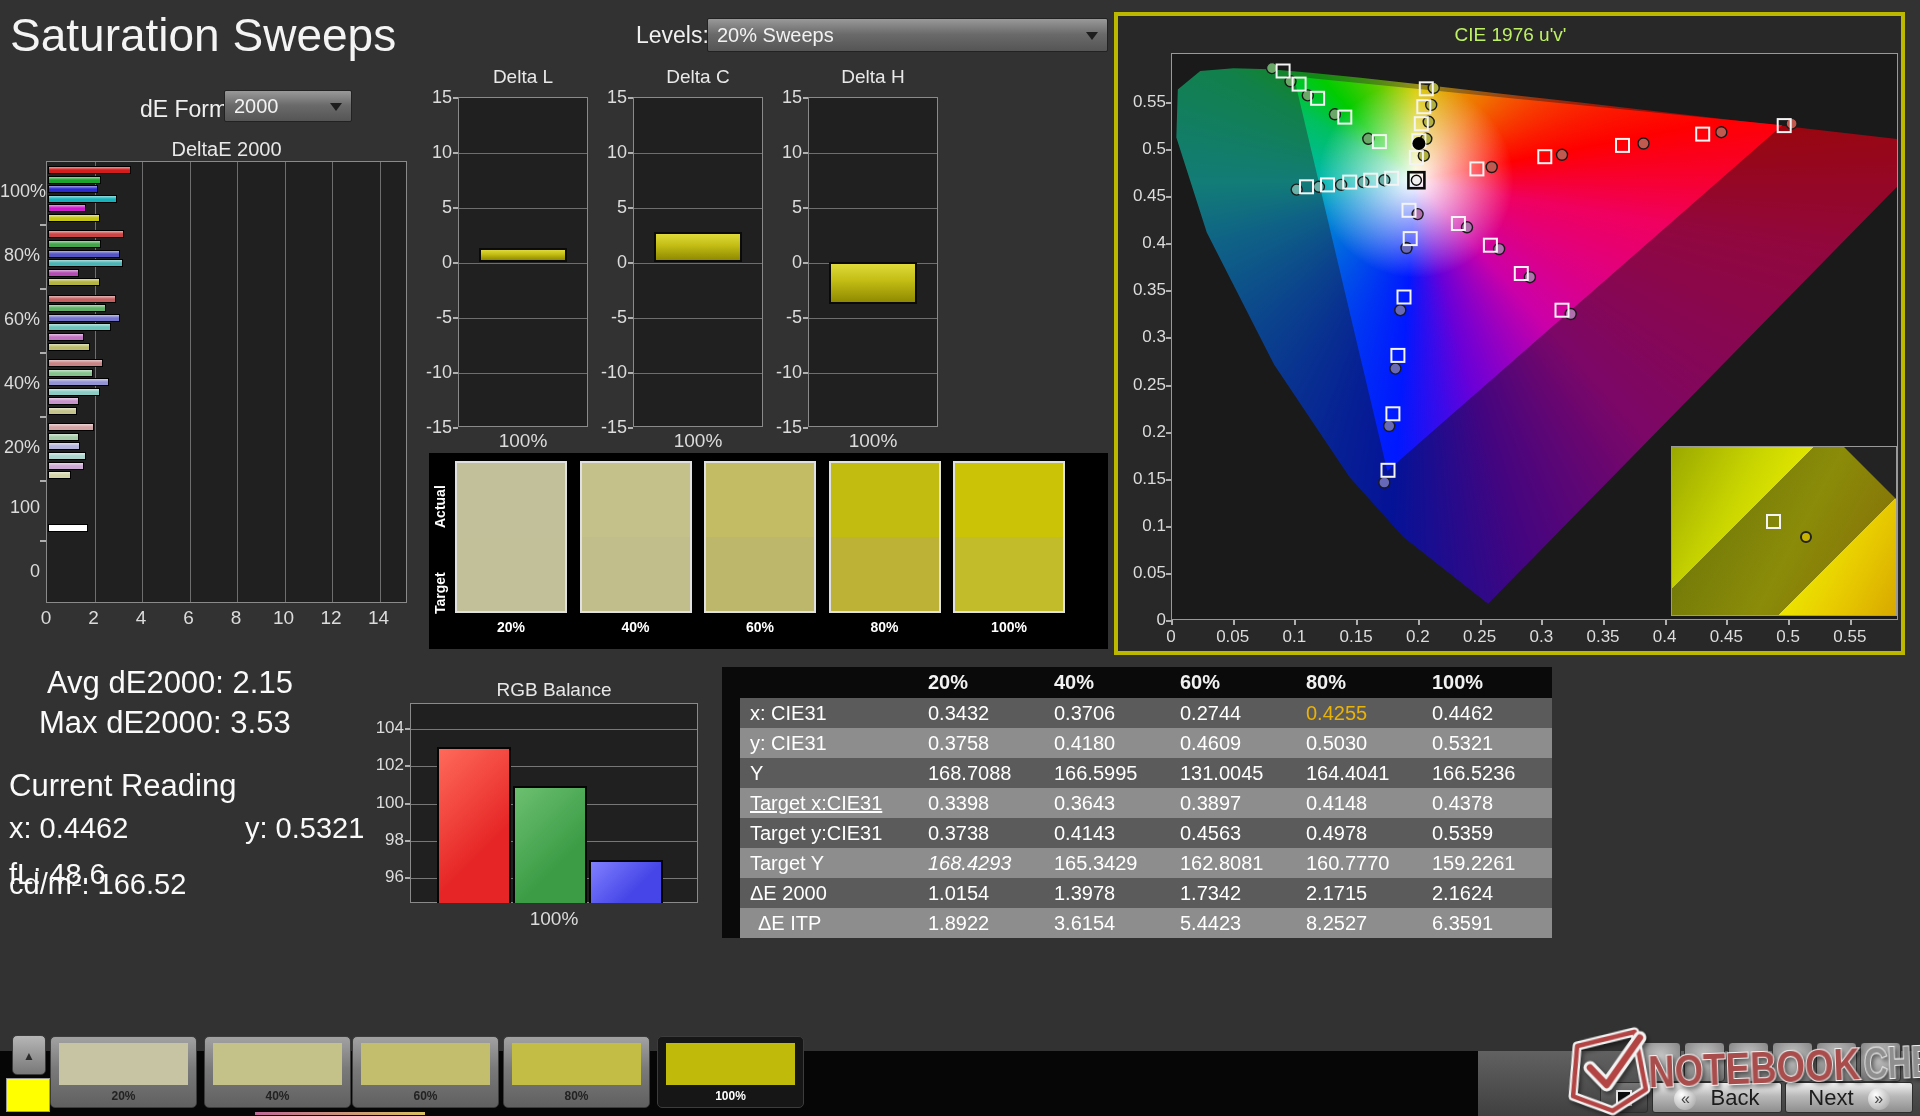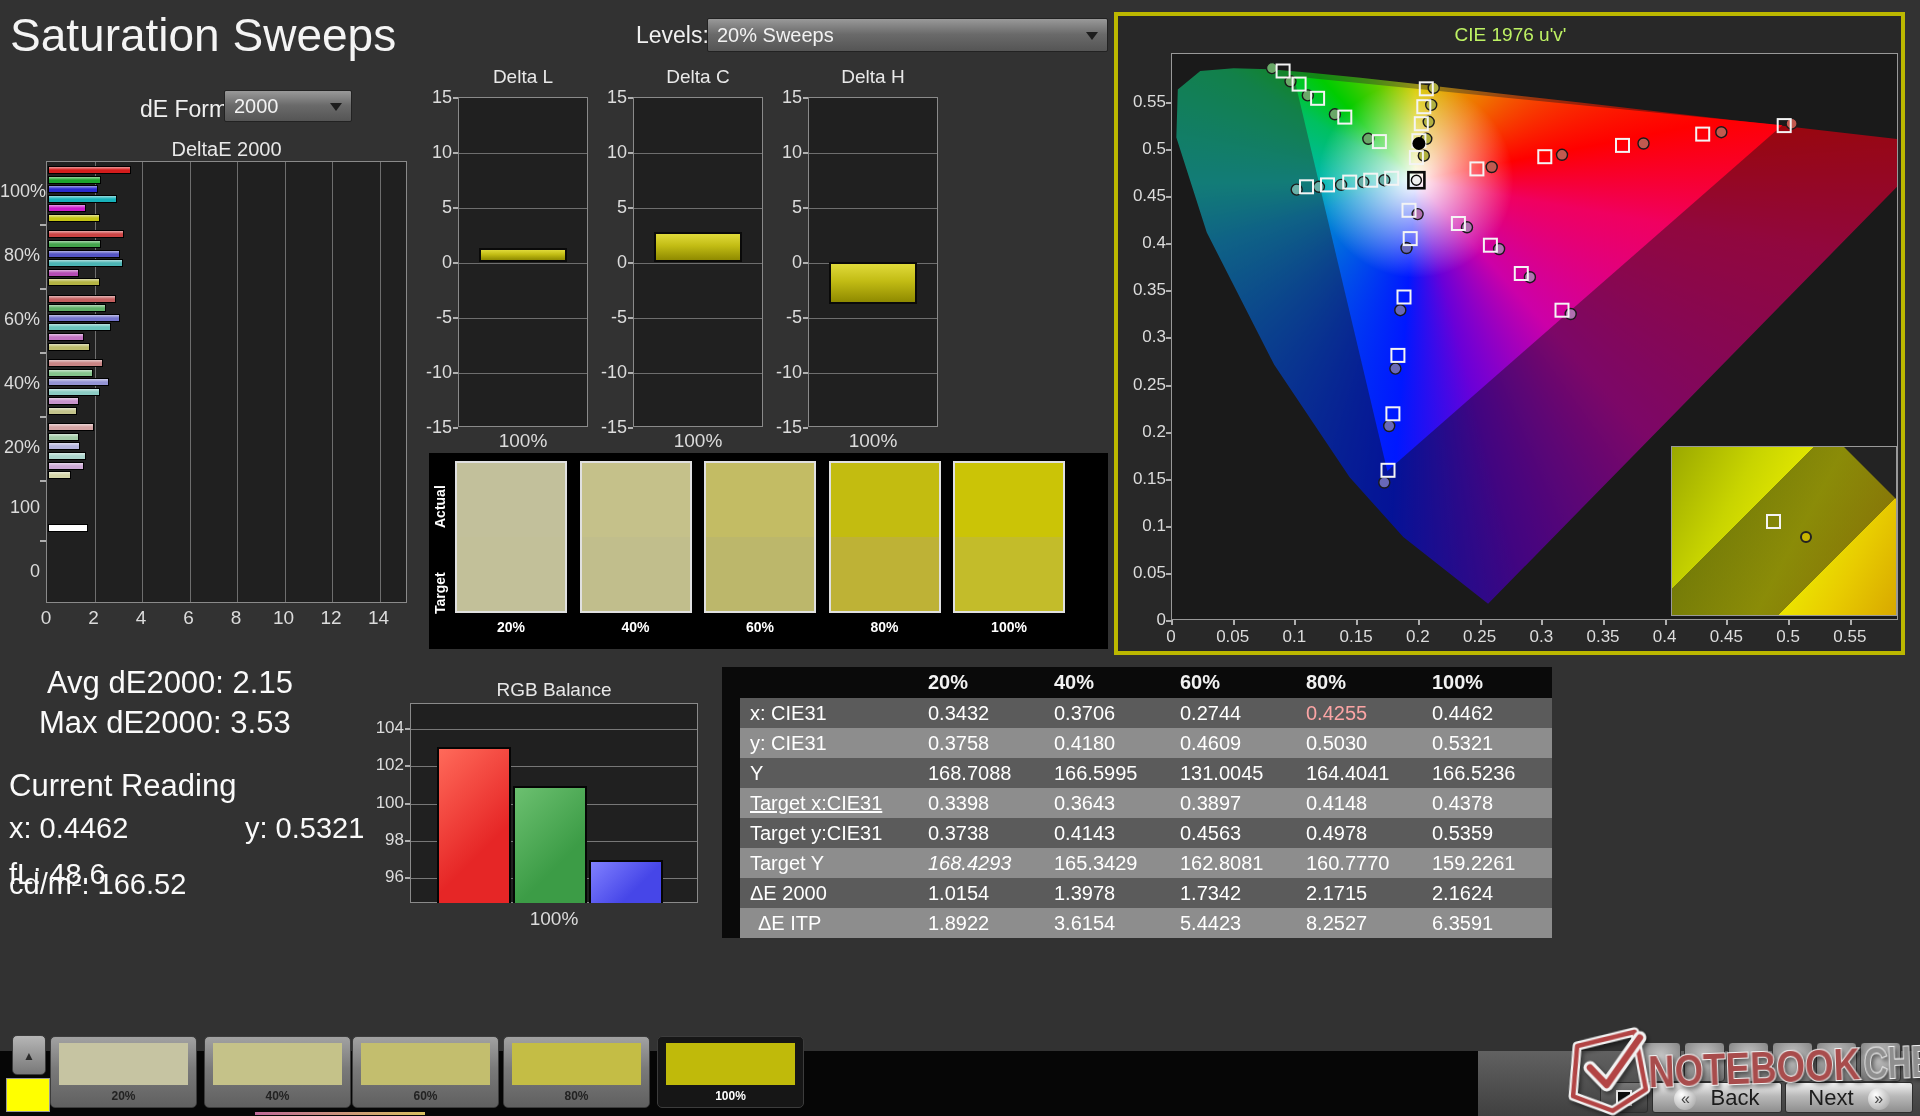--- a/index.html
+++ b/index.html
@@ -358,21 +358,21 @@
         <div style="width: 126px; line-height: 31px; font-size: 20px; font-weight: bold; color: rgb(242, 242, 242); padding-left: 6px;">40%</div>
         <div style="width: 126px; line-height: 31px; font-size: 20px; font-weight: bold; color: rgb(242, 242, 242); padding-left: 6px;">60%</div>
         <div style="width: 126px; line-height: 31px; font-size: 20px; font-weight: bold; color: rgb(242, 242, 242); padding-left: 6px;">80%</div>
         <div style="width: 126px; line-height: 31px; font-size: 20px; font-weight: bold; color: rgb(242, 242, 242); padding-left: 6px;">100%</div>
       </div>
       <div style="position: absolute; left: 740px; top: 698px; width: 812px; height: 30px; background: rgb(91, 91, 91); display: flex;">
         <div style="width: 182px; line-height: 30px; font-size: 20px; color: rgb(255, 255, 255); padding-left: 10px;">x: CIE31</div>
         <div style="width: 126px; line-height: 30px; font-size: 20px; color: rgb(255, 255, 255); padding-left: 6px;">0.3432</div>
         <div style="width: 126px; line-height: 30px; font-size: 20px; color: rgb(255, 255, 255); padding-left: 6px;">0.3706</div>
         <div style="width: 126px; line-height: 30px; font-size: 20px; color: rgb(255, 255, 255); padding-left: 6px;">0.2744</div>
-        <div style="width: 126px; line-height: 30px; font-size: 20px; color: #fca5a5; padding-left: 6px;">0.4255</div>
+        <div style="width: 126px; line-height: 30px; font-size: 20px; color: #eab308; padding-left: 6px;">0.4255</div>
         <div style="width: 126px; line-height: 30px; font-size: 20px; color: rgb(255, 255, 255); padding-left: 6px;">0.4462</div>
       </div>
       <div style="position: absolute; left: 740px; top: 728px; width: 812px; height: 30px; background: rgb(141, 141, 141); display: flex;">
         <div style="width: 182px; line-height: 30px; font-size: 20px; color: rgb(255, 255, 255); padding-left: 10px;">y: CIE31</div>
         <div style="width: 126px; line-height: 30px; font-size: 20px; color: rgb(255, 255, 255); padding-left: 6px;">0.3758</div>
         <div style="width: 126px; line-height: 30px; font-size: 20px; color: rgb(255, 255, 255); padding-left: 6px;">0.4180</div>
         <div style="width: 126px; line-height: 30px; font-size: 20px; color: rgb(255, 255, 255); padding-left: 6px;">0.4609</div>
         <div style="width: 126px; line-height: 30px; font-size: 20px; color: rgb(255, 255, 255); padding-left: 6px;">0.5030</div>
         <div style="width: 126px; line-height: 30px; font-size: 20px; color: rgb(255, 255, 255); padding-left: 6px;">0.5321</div>
       </div>

